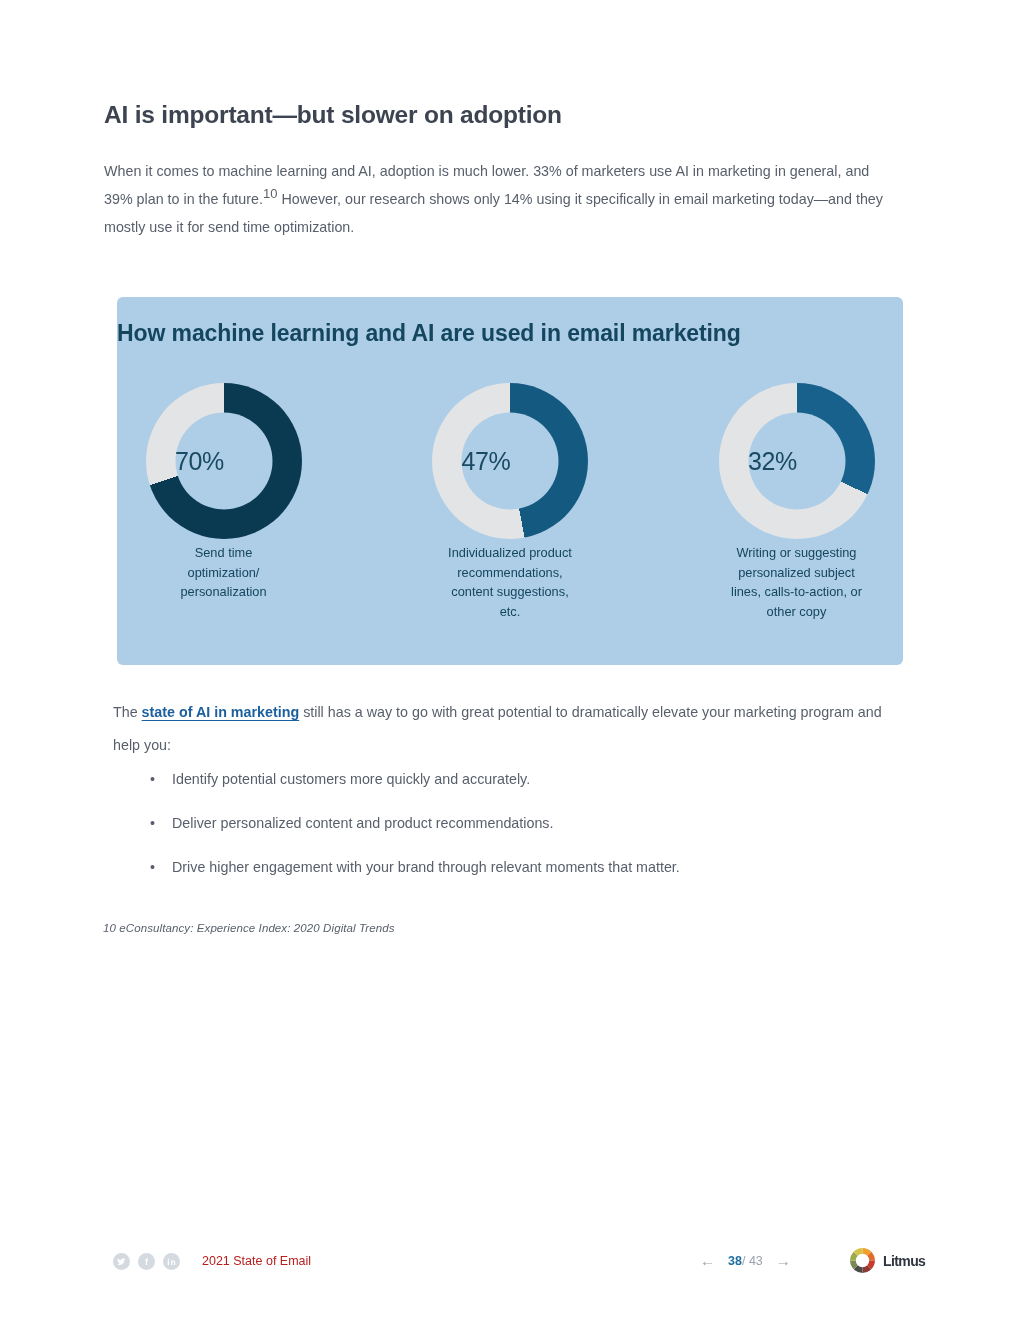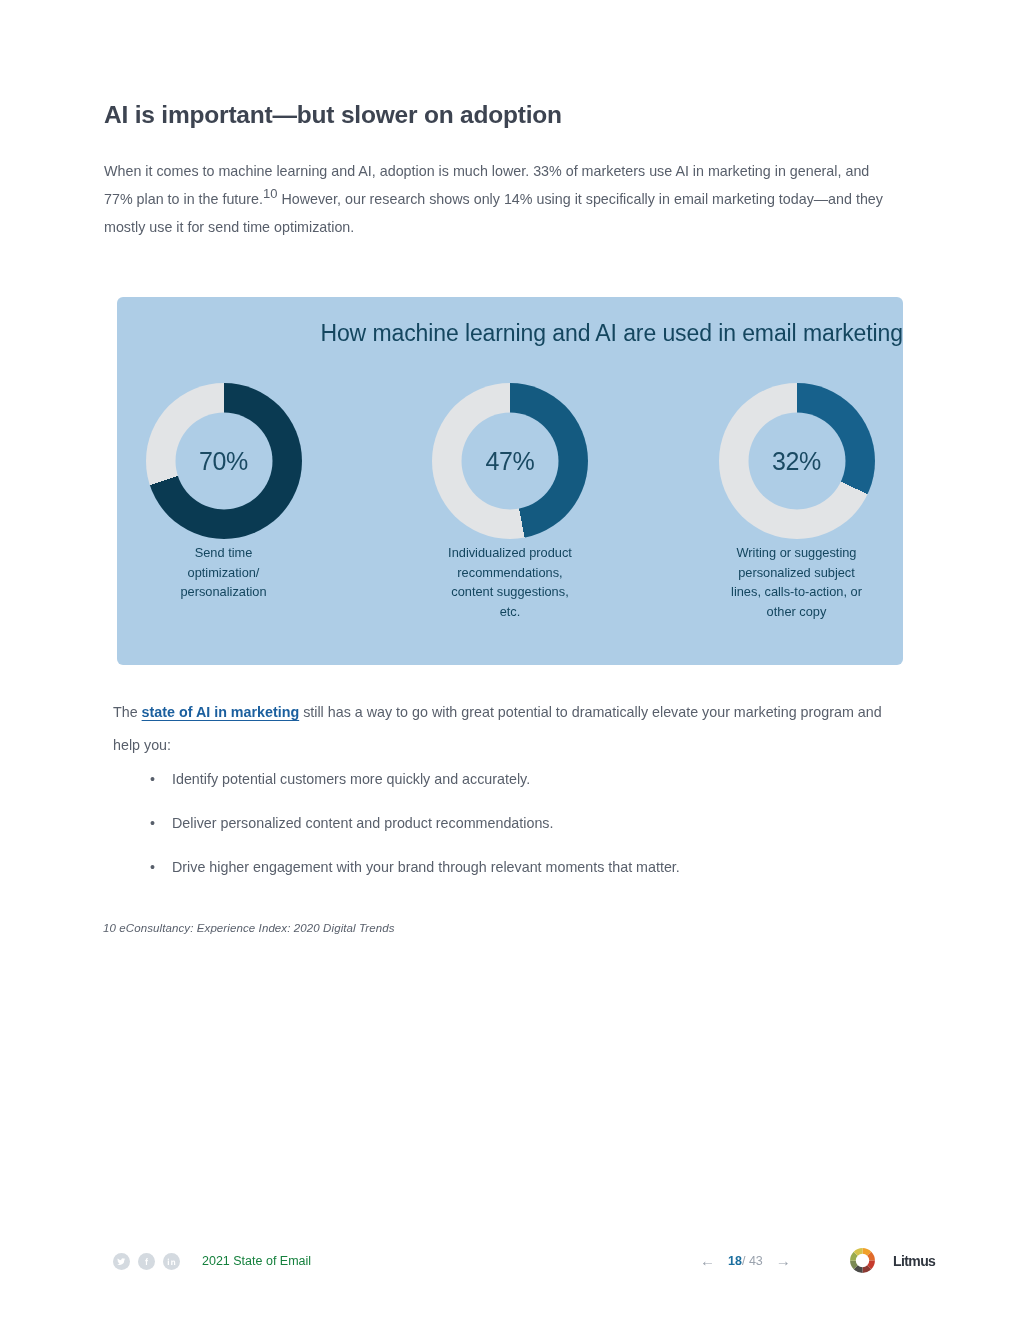--- a/index.html
+++ b/index.html
@@ -49,23 +49,23 @@
     position: absolute;
     left: 117px; top: 297px;
     width: 786px; height: 368px;
     background: #aecde6;
     border-radius: 6px;
   }
   .chart-title {
     position: absolute;
     left: 0; top: 23px;
     width: 786px;
-    text-align: right;
+    text-align: left;
     font-size: 23px;
-    font-weight: normal;
+    font-weight: bold;
     color: #14465f;
     letter-spacing: -0.1px;
   }
 
   .donuts {
     position: absolute;
     left: 14px; top: 86px;
     width: 758px;
     display: flex;
     justify-content: space-between;
@@ -83,21 +83,21 @@
   }
   .donut .hole {
     position: absolute;
     left: 50%; top: 50%;
     transform: translate(-50%, -50%);
     width: 97px; height: 97px;
     border-radius: 50%;
     background: #aecde6;
     display: flex;
     align-items: center;
-    justify-content: center;
+    justify-content: flex-start;
   }
   .donut .pct {
     font-size: 25px;
     font-weight: normal;
     color: #1a4a63;
     letter-spacing: -0.4px;
   }
   .donut-label {
     margin-top: 4px;
     text-align: center;
@@ -165,59 +165,59 @@
     display: flex;
     align-items: center;
     justify-content: center;
   }
   .social-icon svg { display: block; }
 
   .footer-title {
     position: absolute;
     left: 202px; top: 9px;
     font-size: 12.5px;
-    color: #15803d;
+    color: #b91c1c;
   }
 
   .pager {
     position: absolute;
     left: 700px; top: 8px;
     display: flex;
     align-items: center;
     gap: 13px;
     font-size: 12.5px;
     color: #9aa2ad;
   }
   .pager .arrow { color: #9aa2ad; font-size: 15px; line-height: 1; }
   .pager .cur { color: #1b6e9e; font-weight: bold; }
   .pager .tot { color: #9aa2ad; }
 
   .brand {
     position: absolute;
     left: 849px; top: 2px;
     display: flex;
     align-items: center;
-    gap: 17px;
+    gap: 7px;
   }
   .brand-mark { width: 27px; height: 27px; }
   .brand-name {
     font-size: 14px;
     font-weight: bold;
     color: #30363f;
     letter-spacing: -0.6px;
   }
 </style>
 </head>
 <body>
 
 <div class="page">
 
   <h1 class="heading">AI is important—but slower on adoption</h1>
 
-  <p class="intro"><span>When it comes to machine learning and AI, adoption is much lower. 33% of marketers use AI in marketing in general, and 77% plan to in the future.</span><sup>10</sup><span> However, our research shows only 14% using it specifically in email marketing today—and they mostly use it for send time optimization.</span></p>
+  <p class="intro"><span>When it comes to machine learning and AI, adoption is much lower. 33% of marketers use AI in marketing in general, and 39% plan to in the future.</span><sup>10</sup><span> However, our research shows only 14% using it specifically in email marketing today—and they mostly use it for send time optimization.</span></p>
 
   <section class="chart-card">
     <div class="chart-title">How machine learning and AI are used in email marketing</div>
     <div class="donuts" id="donut-group">
         <div class="donut-col">
           <div class="donut" style="background: conic-gradient(rgb(10, 58, 82) 0deg, rgb(10, 58, 82) 252deg, rgb(226, 228, 230) 252deg, rgb(226, 228, 230) 360deg);">
             <div class="hole">
               <span class="pct">70%</span>
             </div>
           </div>
@@ -268,21 +268,21 @@
         <svg width="9" height="9" viewBox="0 0 16 16">
             <path fill="#ffffff" d="M3.6 14H1.3V6.3h2.3zM2.4 5.3A1.3 1.3 0 1 1 2.4 2.7a1.3 1.3 0 0 1 0 2.6zM14.7 14h-2.3V9.9c0-1.1-.4-1.8-1.3-1.8-.7 0-1.1.5-1.3 1-.1.2-.1.4-.1.7V14H7.4s.03-6.9 0-7.7h2.3v1.1c.3-.5.9-1.2 2.1-1.2 1.5 0 2.7 1 2.7 3.2z"></path>
           </svg>
       </span>
     </div>
 
     <div class="footer-title">2021 State of Email</div>
 
     <div class="pager">
       <span class="arrow">←</span>
-      <span><span class="cur">18</span><span class="tot">/</span>&nbsp;<span class="tot">43</span></span>
+      <span><span class="cur">38</span><span class="tot">/</span>&nbsp;<span class="tot">43</span></span>
       <span class="arrow">→</span>
     </div>
 
     <div class="brand">
       <svg class="brand-mark" viewBox="0 0 100 100">
         <g transform="translate(50,50)">
           <path d="M0 -46 A46 46 0 0 1 32.5 -32.5 L17.7 -17.7 A25 25 0 0 0 0 -25 Z" fill="#f0a02a"></path>
           <path d="M32.5 -32.5 A46 46 0 0 1 46 0 L25 0 A25 25 0 0 0 17.7 -17.7 Z" fill="#e06b2a"></path>
           <path d="M46 0 A46 46 0 0 1 32.5 32.5 L17.7 17.7 A25 25 0 0 0 25 0 Z" fill="#c63b2e"></path>
           <path d="M32.5 32.5 A46 46 0 0 1 0 46 L0 25 A25 25 0 0 0 17.7 17.7 Z" fill="#8c3a33"></path>

